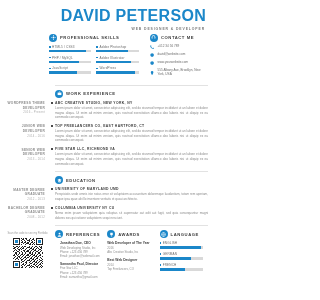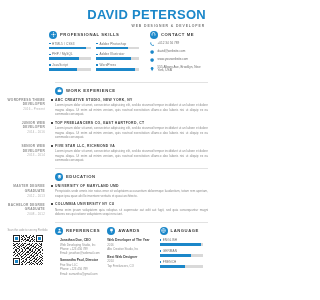--- a/index.html
+++ b/index.html
@@ -8,21 +8,21 @@
     background: #ffffff;
     font-family: "Liberation Sans", sans-serif;
     color: #4a4a4a;
     overflow: hidden;
   }
   .page { position: relative; width: 214px; height: 300px; padding: 0; }
 
   
   .header { text-align: right; padding: 8px 8px 0 0; }
   .name {
-    font-size: 13px; font-weight: bold; letter-spacing: 0.3px;
+    font-size: 16px; font-weight: bold; letter-spacing: 0.3px;
     color: #1b87c9; line-height: 1.05;
   }
   .subtitle {
     font-size: 3.4px; font-weight: bold; letter-spacing: 0.9px;
     color: #7b7b7b; margin-top: 2px; padding-right: 1px;
   }
 
   
   .sec-head { display: flex; align-items: center; gap: 3px; margin-bottom: 3px; }
   .sec-icon {

